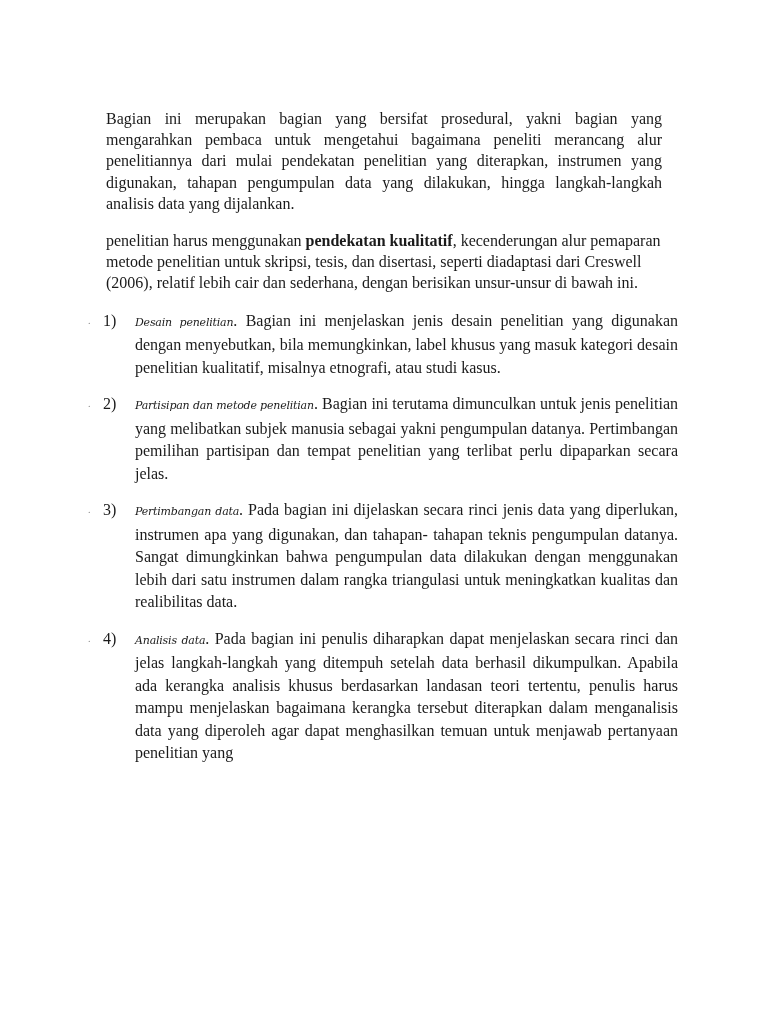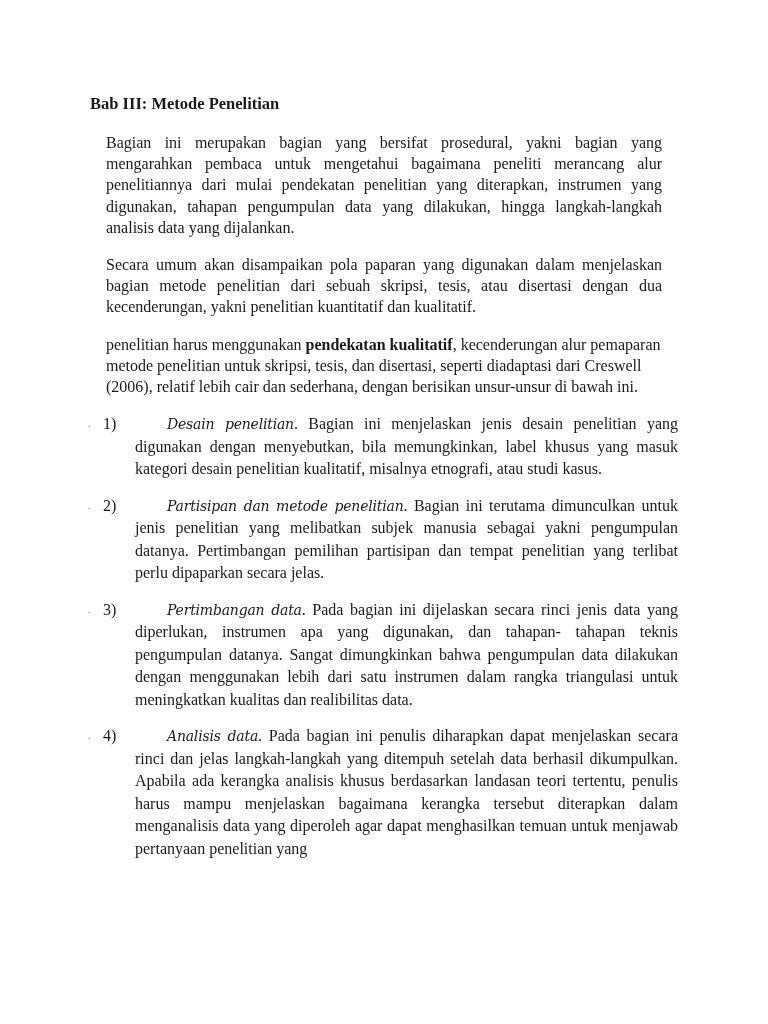--- a/index.html
+++ b/index.html
@@ -63,37 +63,34 @@
       color: #888;
     }
     .num {
       position: absolute;
       left: 13px;
       top: 0;
     }
     .item-term {
       font-style: italic;
       font-family: "DejaVu Serif", "Liberation Serif", serif;
-      font-size: 14px;
+      font-size: 11px;
       letter-spacing: -0.2px;
-      margin-left: 32px;
     }
     b.emph {
       font-weight: bold;
     }
   </style>
 </head>
 <body>
 
 <div class="page">
-  <h1 class="heading">Bab III: Metode Penelitian</h1>
 
   <p class="para justify p1">Bagian ini merupakan bagian yang bersifat prosedural, yakni bagian yang mengarahkan pembaca untuk mengetahui bagaimana peneliti merancang alur penelitiannya dari mulai pendekatan penelitian yang diterapkan, instrumen yang digunakan, tahapan pengumpulan data yang dilakukan, hingga langkah-langkah analisis data yang dijalankan.</p>
 
-  <p class="para justify p2">Secara umum akan disampaikan pola paparan yang digunakan dalam menjelaskan bagian metode penelitian dari sebuah skripsi, tesis, atau disertasi dengan dua kecenderungan, yakni penelitian kuantitatif dan kualitatif.</p>
 
   <p class="para p3"><span>penelitian harus menggunakan </span><b class="emph">pendekatan kualitatif</b><span>, kecenderungan alur pemaparan metode penelitian untuk skripsi, tesis, dan disertasi, seperti diadaptasi dari Creswell (2006), relatif lebih cair dan sederhana, dengan berisikan unsur-unsur di bawah ini.</span></p>
 
   <ol class="list">
     <li class="list-item i1">
       <span class="dot">.</span>
       <span class="num">1)</span>
       <span class="item-term">Desain penelitian</span><span>. Bagian ini menjelaskan jenis desain penelitian   yang digunakan dengan menyebutkan, bila memungkinkan, label khusus yang masuk kategori desain penelitian kualitatif, misalnya etnografi, atau studi kasus.</span>
     </li>
     <li class="list-item i2">

